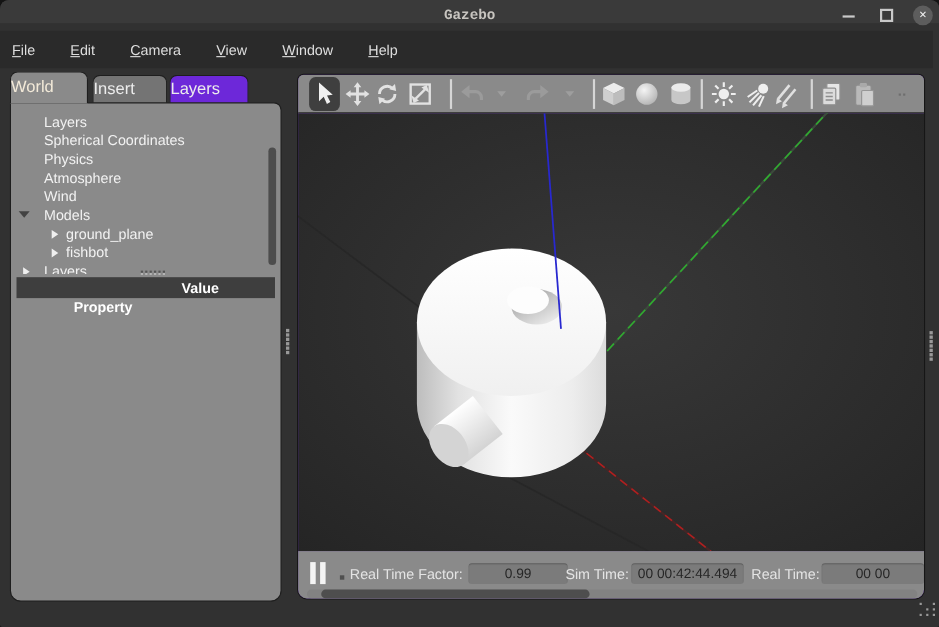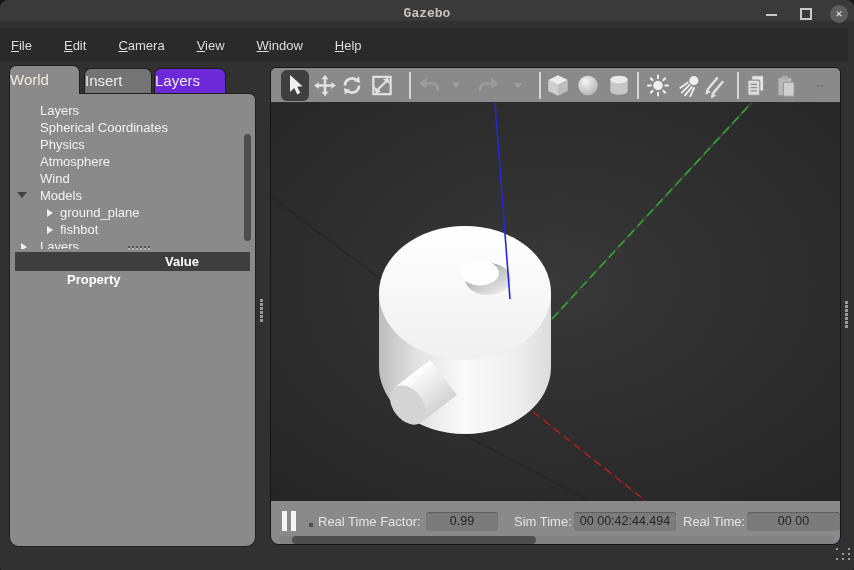--- a/index.html
+++ b/index.html
@@ -328,21 +328,21 @@
       </svg>
     </div>
 
     <div class="statusbar">
       <div class="pause">
           <i></i>
           <i></i>
         </div>
       <div class="step-dot"></div>
       <span class="slabel" style="left:47px">Real Time Factor:</span>
-      <div class="sbox" style="left:155px;width:72px">0.99</div>
+      <div class="sbox" style="left:155px;width:90px">0.99</div>
       <span class="slabel" style="left:243px">Sim Time:</span>
       <div class="sbox" style="left:303px;width:102px">00 00:42:44.494</div>
       <span class="slabel" style="left:412px">Real Time:</span>
       <div class="sbox" style="left:476px;width:93px">00 00</div>
       <div class="sb-track">
         <div class="sb-handle"></div>
       </div>
     </div>
   </div>
 

